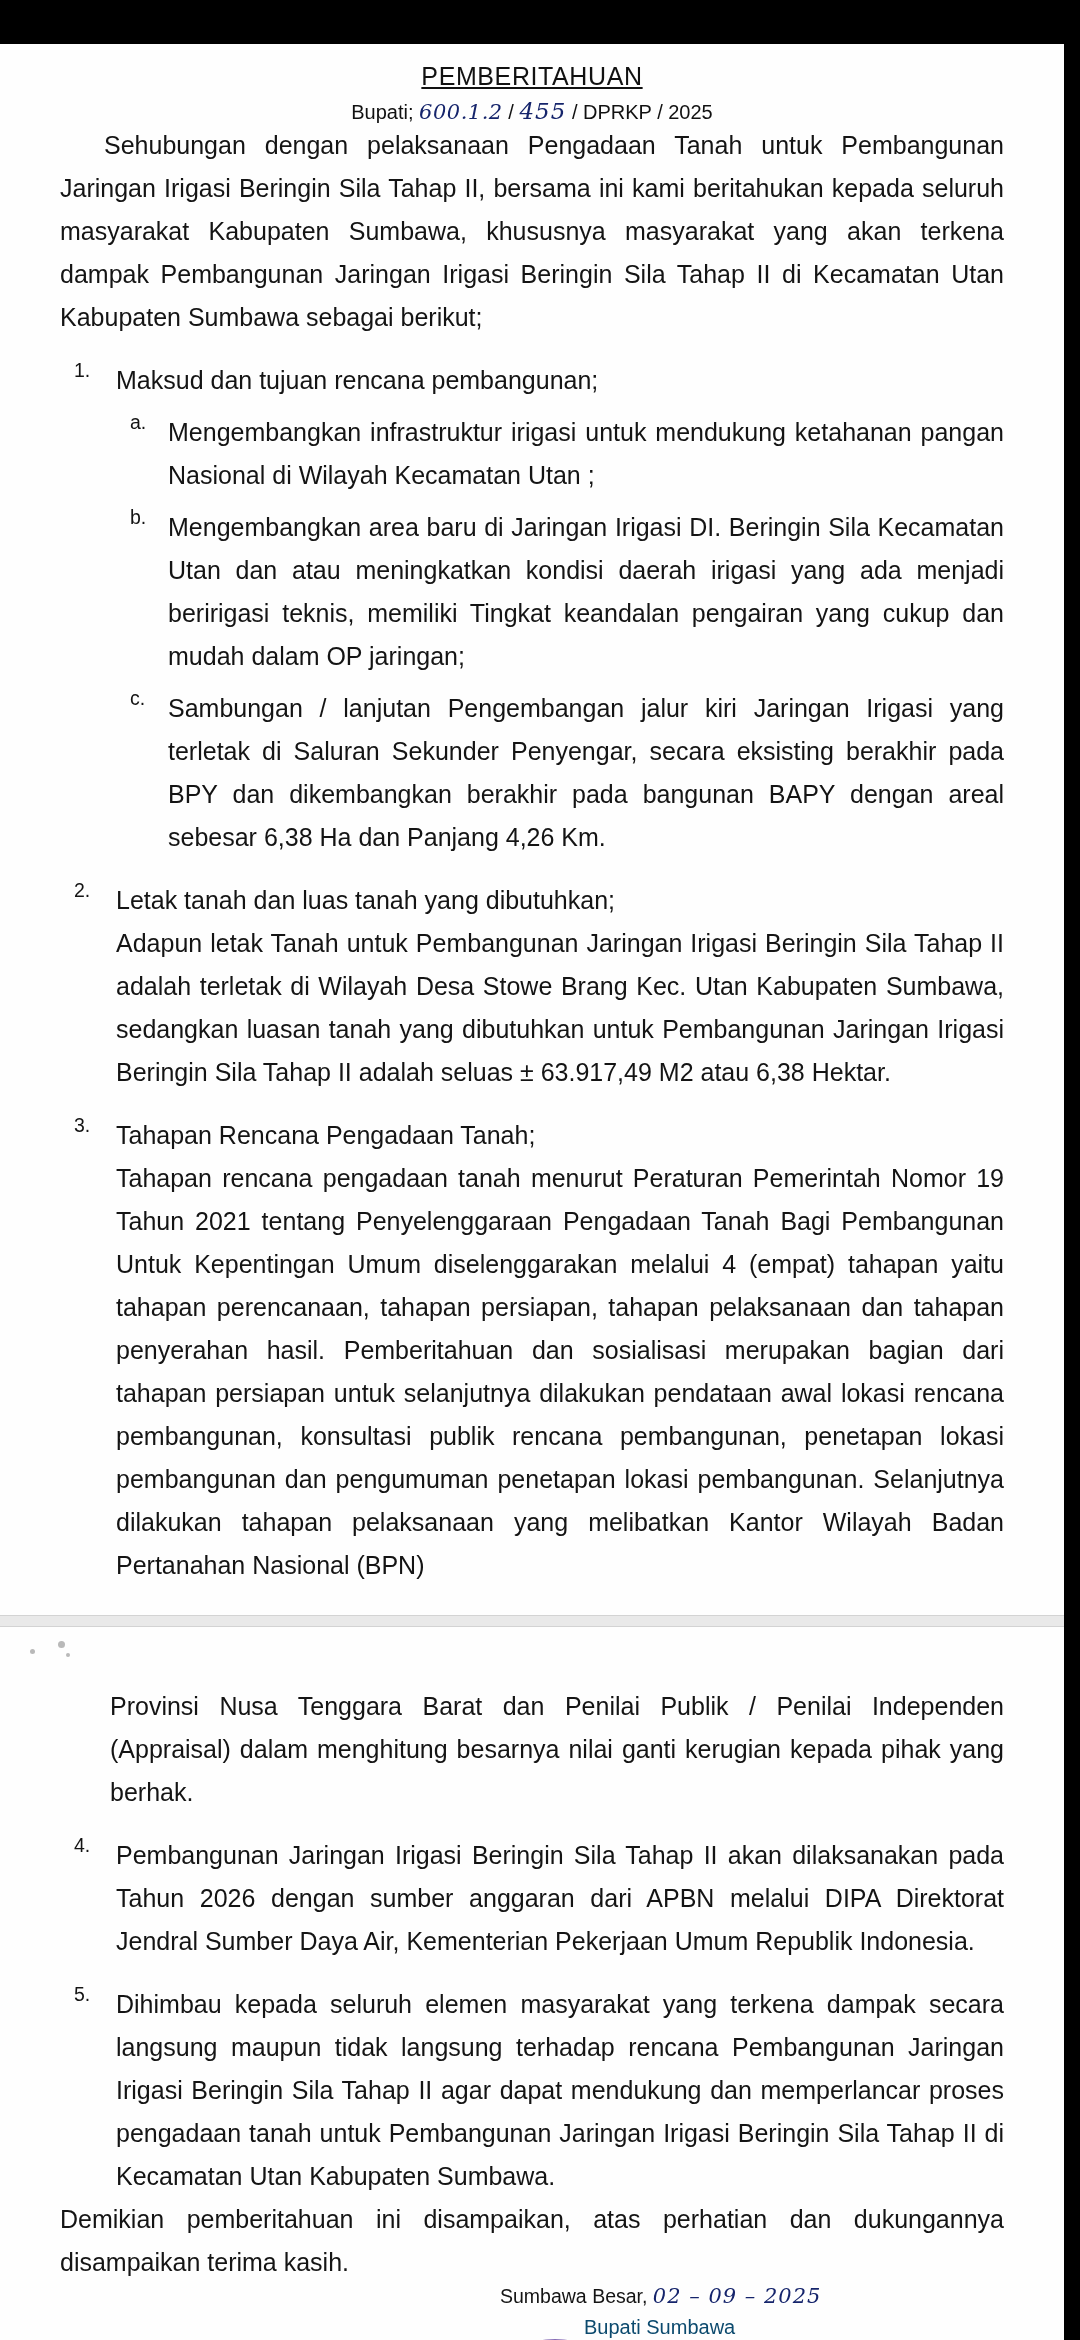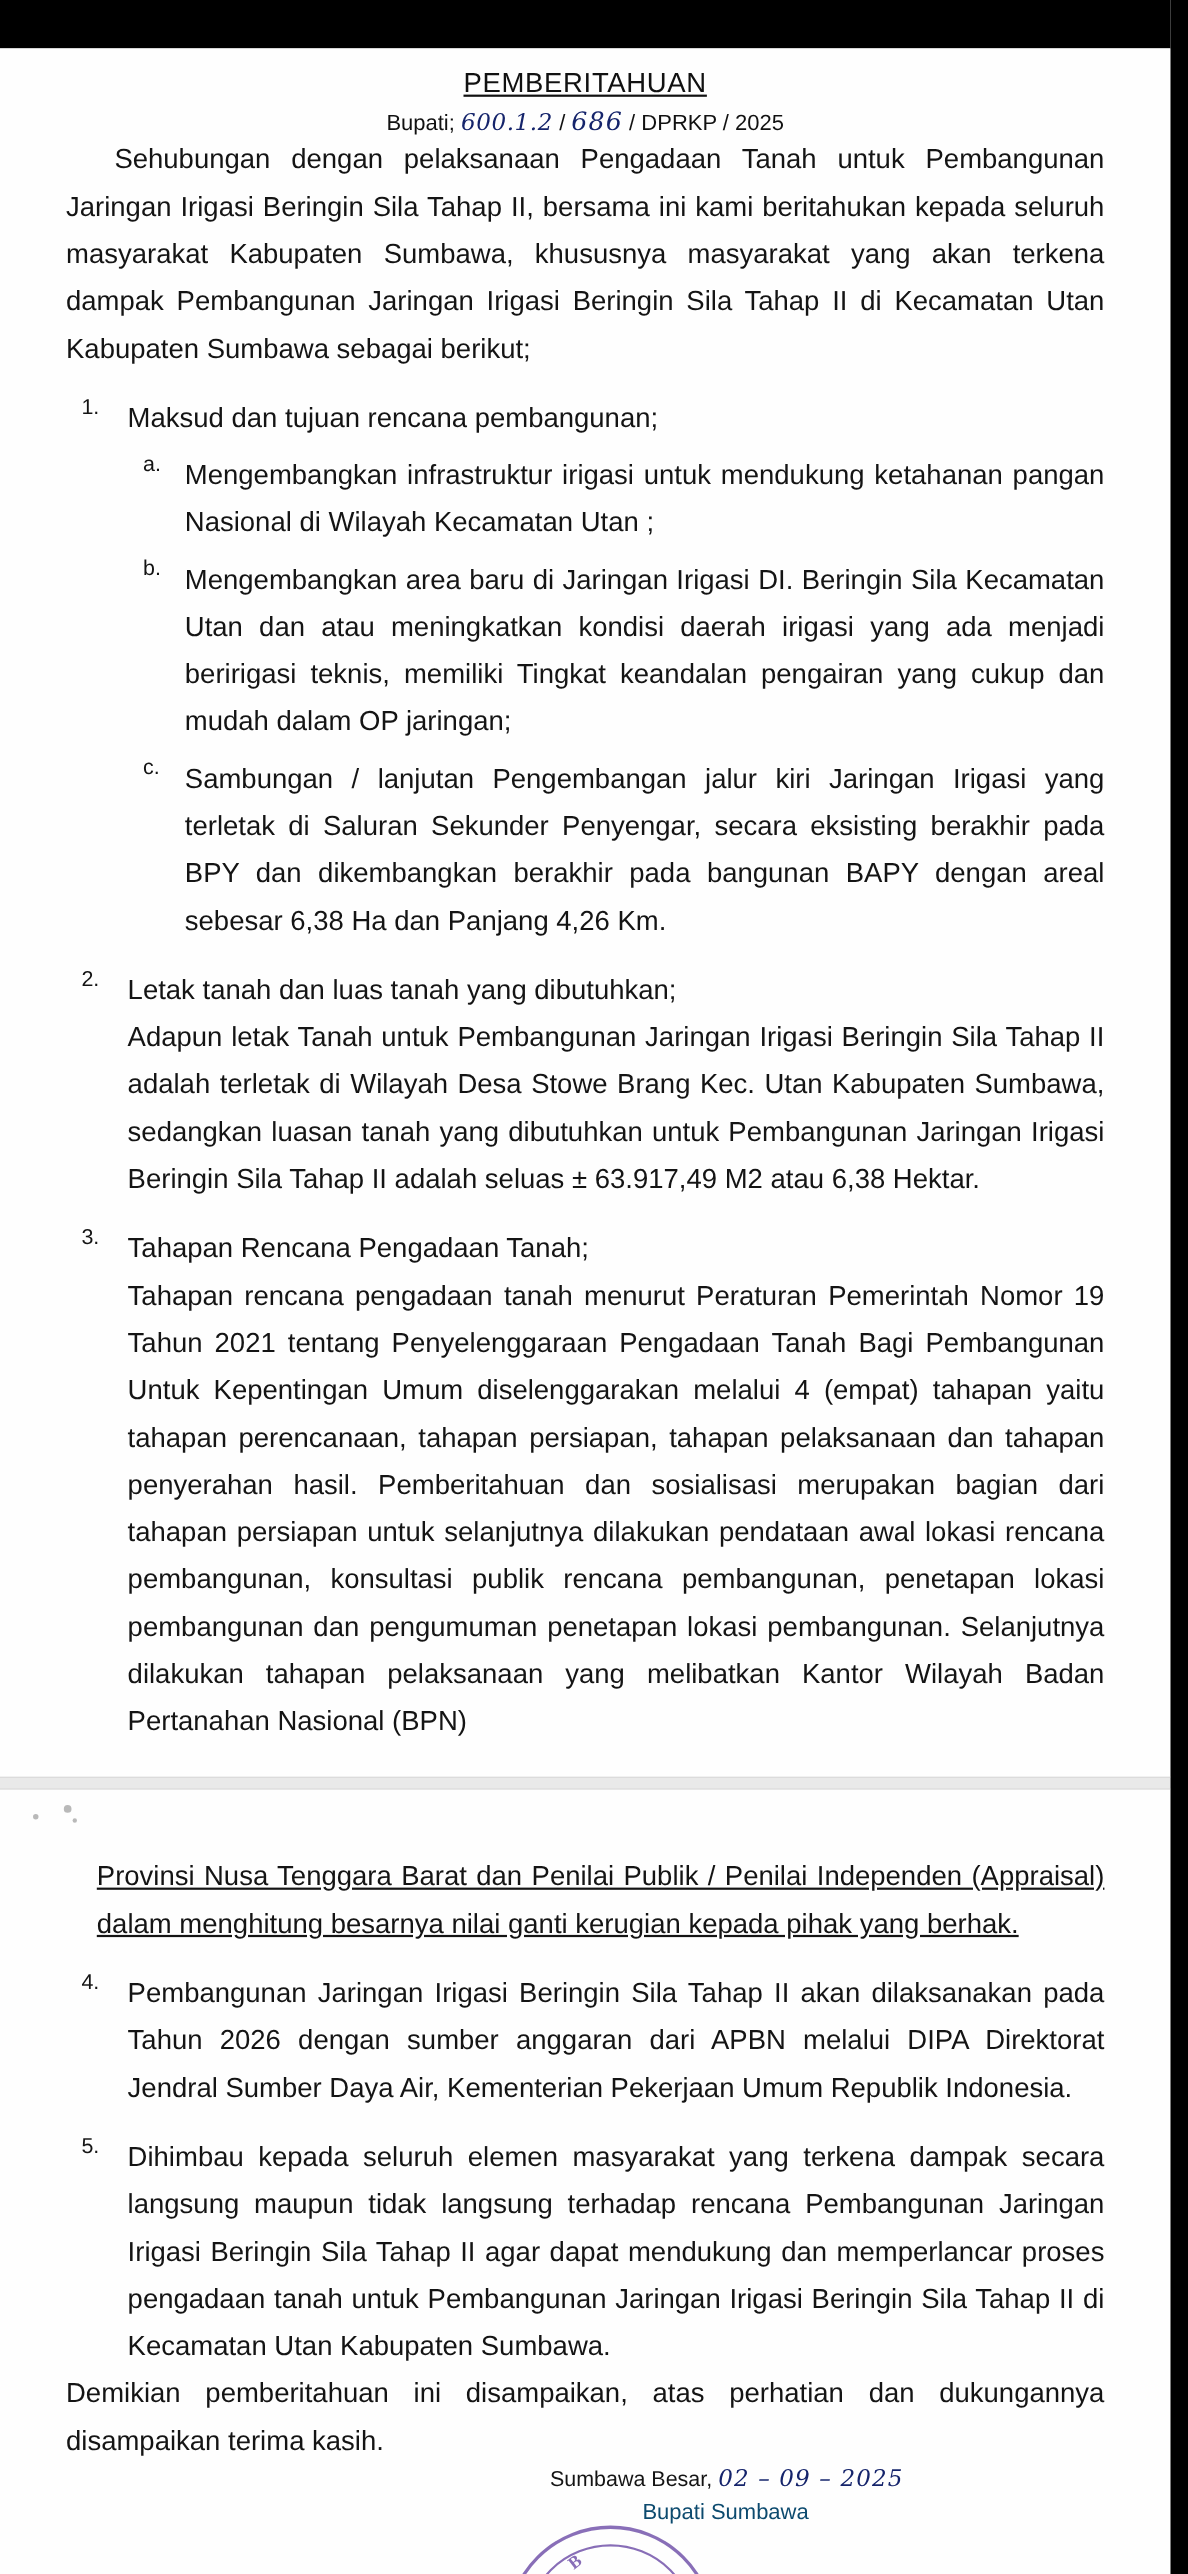--- a/index.html
+++ b/index.html
@@ -224,21 +224,21 @@
   <div class="band-top"></div>
 
   <div class="sheet sheet-1">
 
     <div class="doc-title">PEMBERITAHUAN</div>
 
     <div class="doc-number">
       <span>Bupati;</span>
       <span class="hand">600.1.2</span>
       <span>/</span>
-      <span class="hand2">686</span>
+      <span class="hand2">455</span>
       <span>/</span>
       <span>DPRKP</span>
       <span>/</span>
       <span>2025</span>
     </div>
 
     <p class="body intro">Sehubungan dengan pelaksanaan Pengadaan Tanah untuk Pembangunan Jaringan Irigasi Beringin Sila Tahap II, bersama ini kami beritahukan kepada seluruh masyarakat Kabupaten Sumbawa, khususnya masyarakat yang akan terkena dampak Pembangunan Jaringan Irigasi Beringin Sila Tahap II di Kecamatan Utan Kabupaten Sumbawa sebagai berikut;</p>
 
     <ol class="numlist">
 
@@ -278,21 +278,21 @@
   </div>
 
   <div class="sheet-gap"></div>
 
   <div class="sheet sheet-2">
 
     <span class="speck s1"></span>
     <span class="speck s2"></span>
     <span class="speck s3"></span>
 
-    <p class="body" style="margin-left:28px; margin-top:18px;text-decoration:underline;">Provinsi Nusa Tenggara Barat dan Penilai Publik / Penilai Independen (Appraisal) dalam menghitung besarnya nilai ganti kerugian kepada pihak yang berhak.</p>
+    <p class="body" style="margin-left:50px; margin-top:18px;">Provinsi Nusa Tenggara Barat dan Penilai Publik / Penilai Independen (Appraisal) dalam menghitung besarnya nilai ganti kerugian kepada pihak yang berhak.</p>
 
     <ol class="numlist">
       <li>
         <span class="marker">4.</span>
         <p class="body">Pembangunan Jaringan Irigasi Beringin Sila Tahap II akan dilaksanakan pada Tahun 2026 dengan sumber anggaran dari APBN melalui DIPA Direktorat Jendral Sumber Daya Air, Kementerian Pekerjaan Umum Republik Indonesia.</p>
       </li>
       <li>
         <span class="marker">5.</span>
         <p class="body">Dihimbau kepada seluruh elemen masyarakat yang terkena dampak secara langsung maupun tidak langsung terhadap rencana Pembangunan Jaringan Irigasi Beringin Sila Tahap II agar dapat mendukung dan memperlancar proses pengadaan tanah untuk Pembangunan Jaringan Irigasi Beringin Sila Tahap II di Kecamatan Utan Kabupaten Sumbawa.</p>
       </li>

